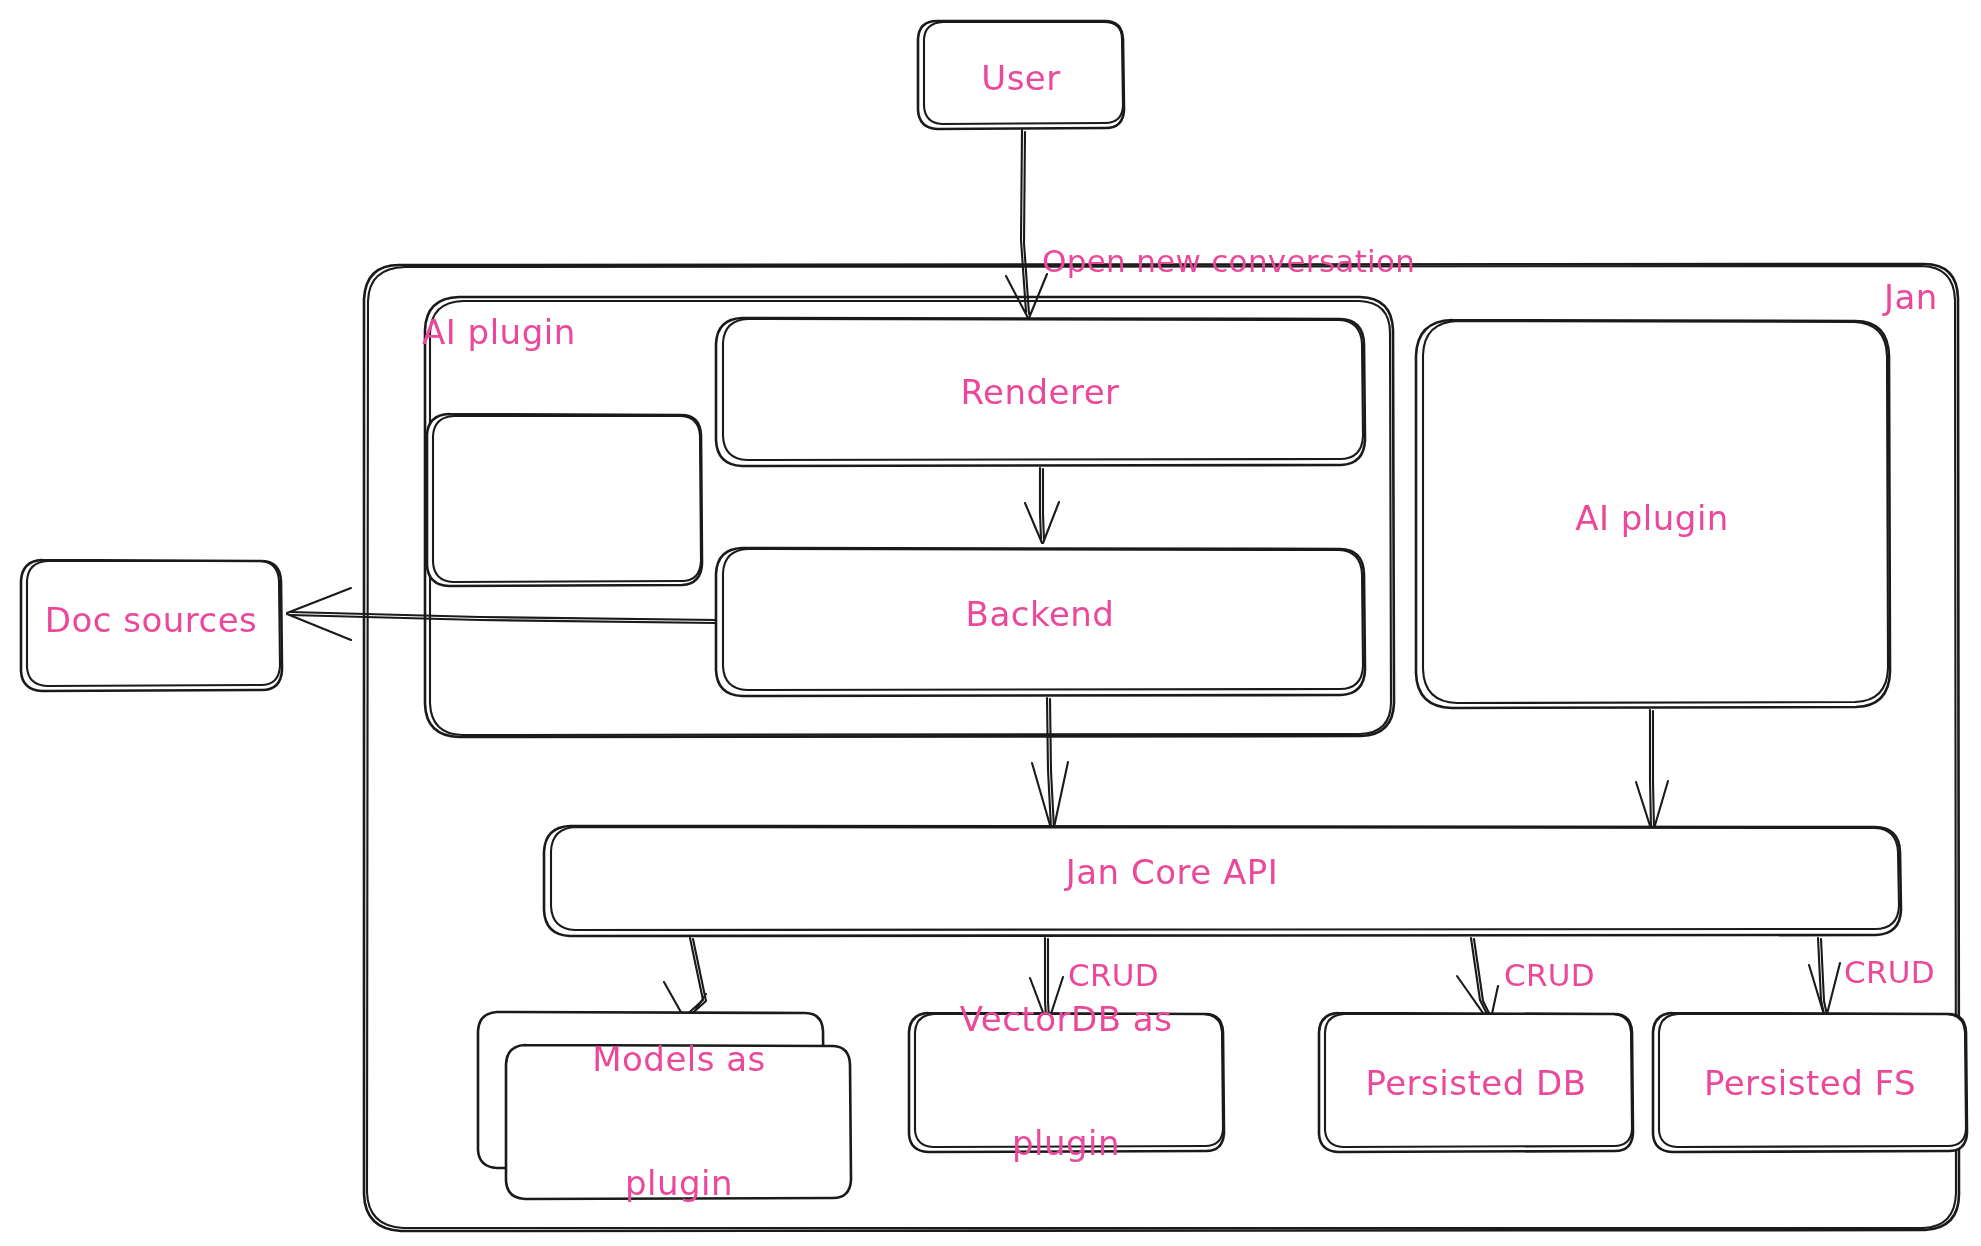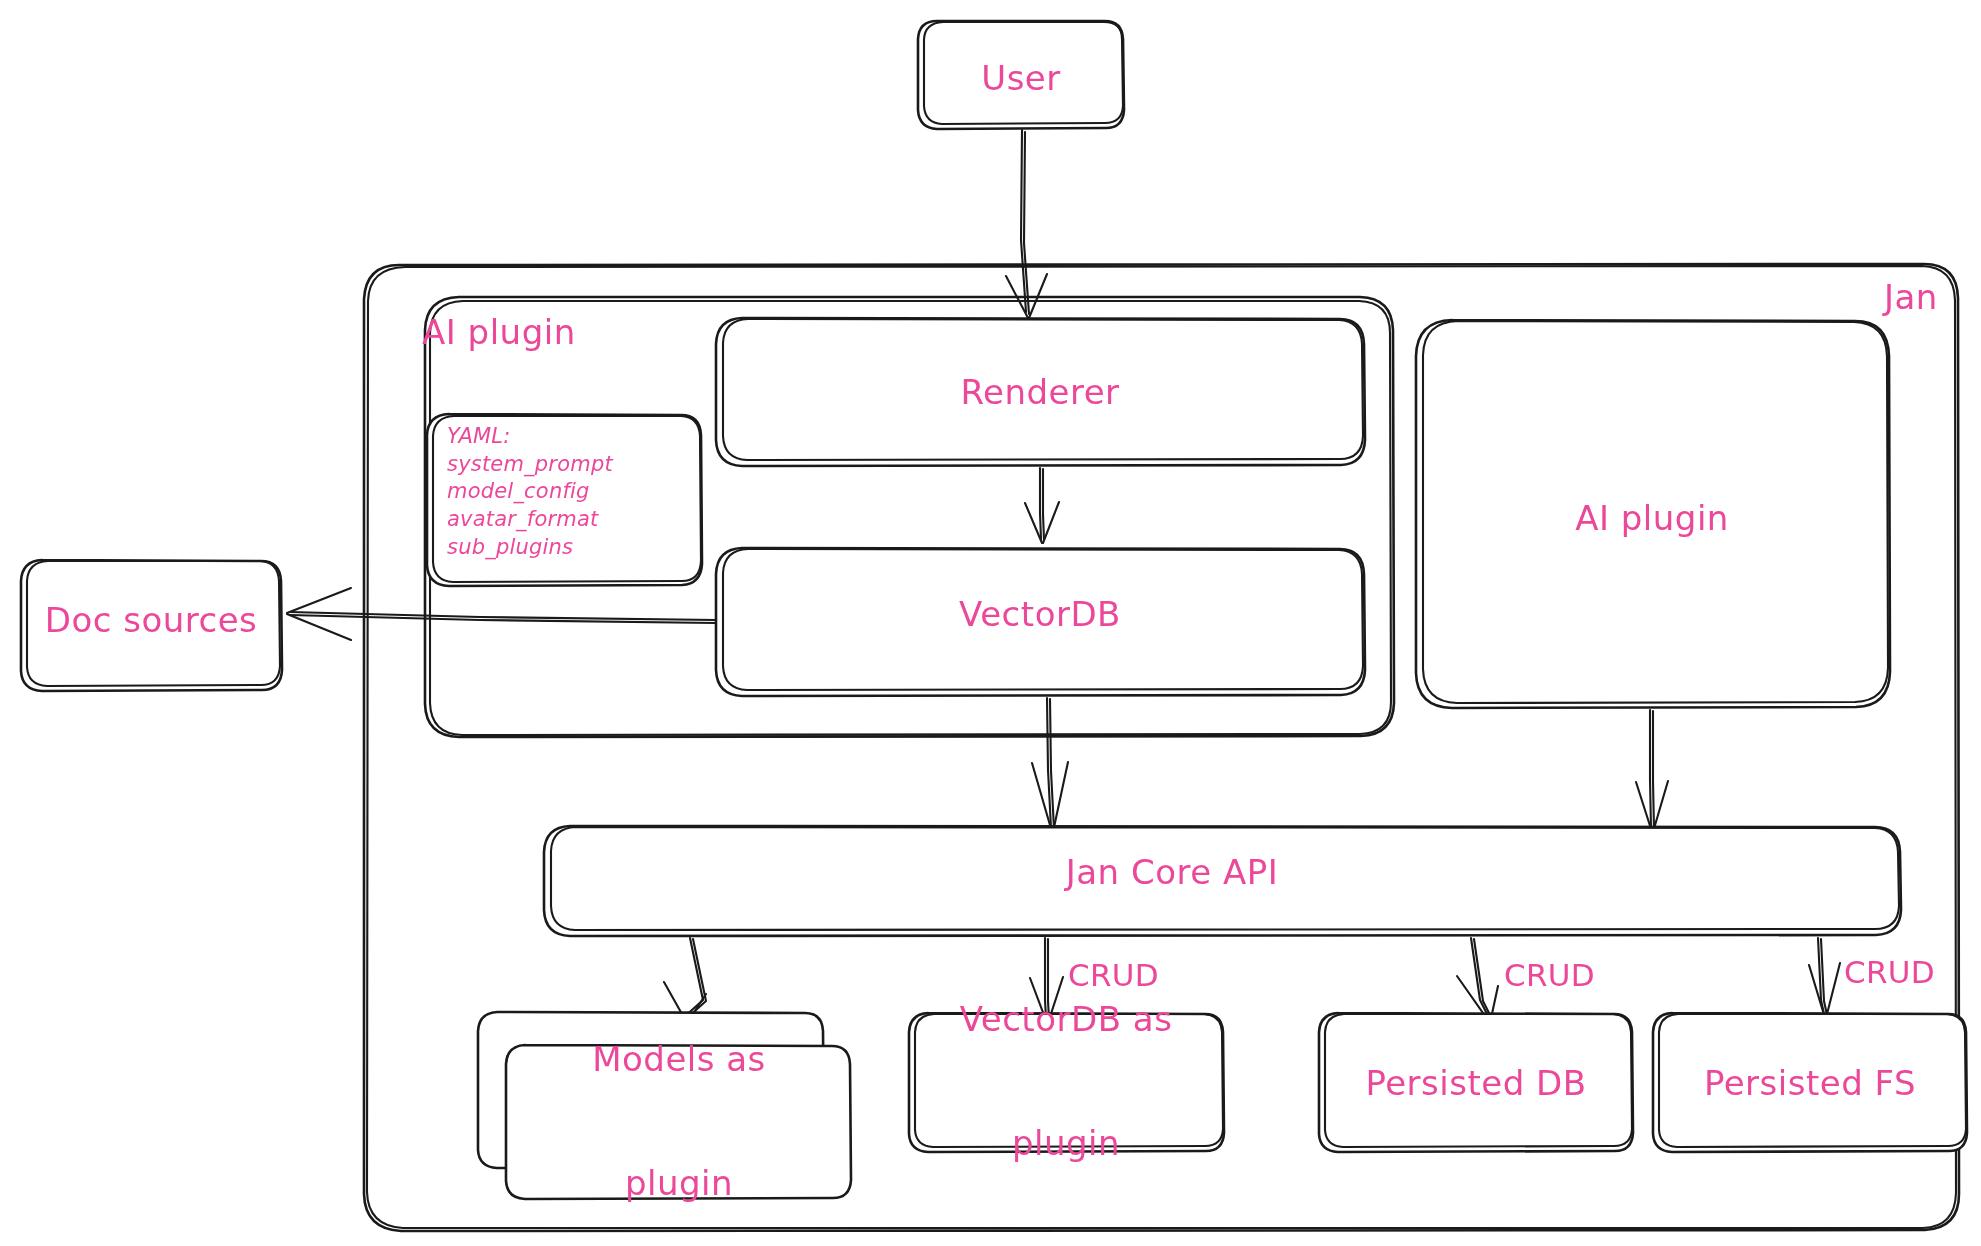--- a/index.html
+++ b/index.html
@@ -199,37 +199,31 @@
 
   </svg>
 
   <div class="group-label" style="left:1884px; top:277px;">Jan</div>
 
   <div class="group-label" style="left:422px; top:312px;">AI plugin</div>
 
   <div class="node-label" style="left:1021px; top:78px;">User</div>
 
   <div class="edge-label" style="left:1042px; top:160px;">
+    <div>Open new conversation</div>
   </div>
 
   <div class="node-label" style="left:1040px; top:392px;">Renderer</div>
 
-  <div class="node-label" style="left:1040px; top:614px;">VectorDB</div>
+  <div class="node-label" style="left:1040px; top:614px;">Backend</div>
 
   <div class="node-label" style="left:1652px; top:518px;">AI plugin</div>
 
   <div class="node-label" style="left:151px; top:620px;">Doc sources</div>
 
-  <div class="yaml-box-text" style="left:447px; top:423px;">
-    <span class="yaml-line">YAML:</span>
-    <span class="yaml-line">system_prompt</span>
-    <span class="yaml-line">model_config</span>
-    <span class="yaml-line">avatar_format</span>
-    <span class="yaml-line">sub_plugins</span>
-  </div>
 
   <div class="node-label" style="left:1172px; top:872px;">Jan Core API</div>
 
 
   <div class="edge-label" style="left:1068px; top:955px;">CRUD</div>
 
   <div class="edge-label" style="left:1504px; top:955px;">CRUD</div>
 
   <div class="edge-label" style="left:1844px; top:952px;">CRUD</div>
 

